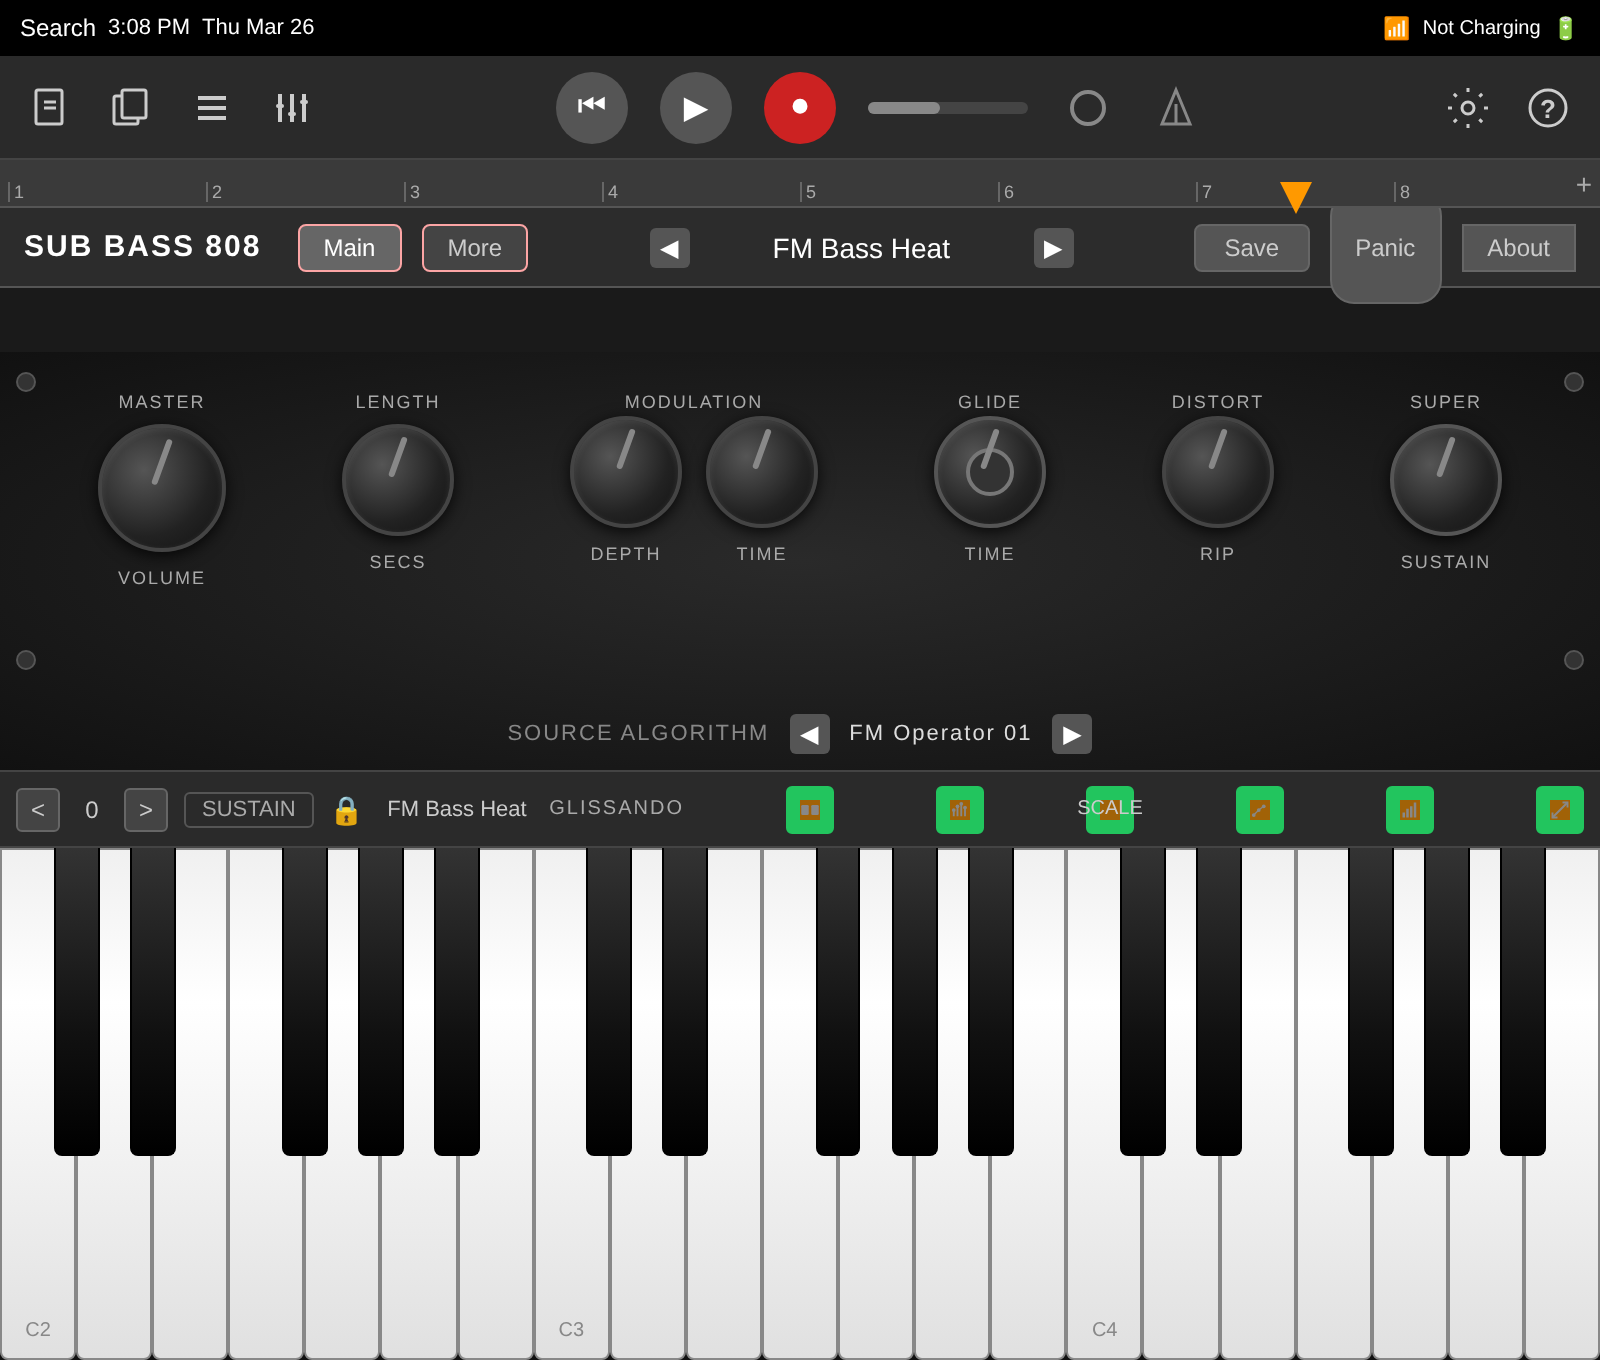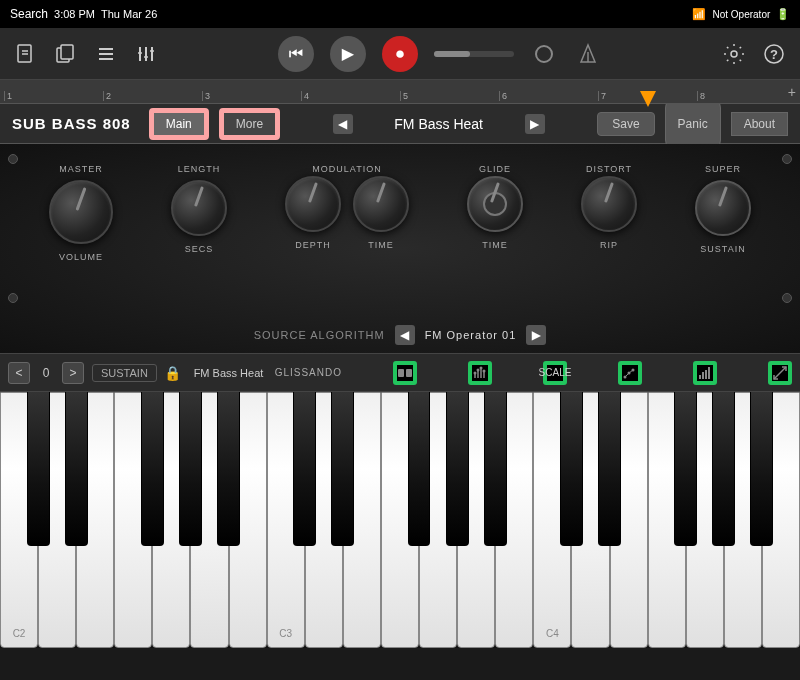--- a/index.html
+++ b/index.html
@@ -112,21 +112,21 @@
     .plugin-name {
       color: #fff;
       font-size: 15px;
       font-weight: bold;
       letter-spacing: 1px;
       margin-right: 8px;
     }
     .tab-btn {
       padding: 4px 12px;
       border-radius: 4px;
-      border: 5px solid #fca5a5;
+      border: 1px solid #fca5a5;
       background: #444;
       color: #ccc;
       font-size: 12px;
       cursor: pointer;
     }
     .tab-btn.active {
       background: #666;
       color: #fff;
     }
     .preset-nav {
@@ -191,20 +191,21 @@
       position: relative;
       border-bottom: 1px solid #444;
     }
 
     
     .knobs-row {
       display: flex;
       align-items: flex-start;
       justify-content: space-around;
       padding: 20px 20px 0 20px;
+      margin-top: 32px;
     }
 
     .knob-group {
       display: flex;
       flex-direction: column;
       align-items: center;
       gap: 4px;
     }
     .knob-label-top {
       font-size: 9px;
@@ -322,22 +323,22 @@
       text-align: center;
     }
     .kb-glissando {
       font-size: 10px;
       color: #aaa;
       letter-spacing: 1px;
     }
     .kb-icon {
       width: 24px;
       height: 24px;
-      background: #000000;
-      border: 4px solid #22c55e;
+      background: #a16207;
+      border: 7px solid #22c55e;
       border-radius: 3px;
       display: flex;
       align-items: center;
       justify-content: center;
       font-size: 14px;
       color: #ccc;
       cursor: pointer;
       margin-left: 43px;
     }
 
@@ -353,21 +354,21 @@
 <body>
 
 <div id="status-bar">
   <div class="status-left">
     <span style="font-size:12px;">Search</span>
     <span>3:08 PM</span>
     <span>Thu Mar 26</span>
   </div>
   <div class="status-right">
     <span>📶</span>
-    <span style="font-size:10px;">Not Operator</span>
+    <span style="font-size:10px;">Not Charging</span>
     <span>🔋</span>
   </div>
 </div>
 
 <div id="toolbar">
   <div class="toolbar-left">
     <div class="toolbar-icon">
       <svg width="22" height="22" viewBox="0 0 22 22">
           <rect x="3" y="2" width="13" height="17" rx="1" fill="none" stroke="#ccc" stroke-width="1.5"></rect>
           <line x1="7" y1="8" x2="13" y2="8" stroke="#ccc" stroke-width="1.5"></line>

